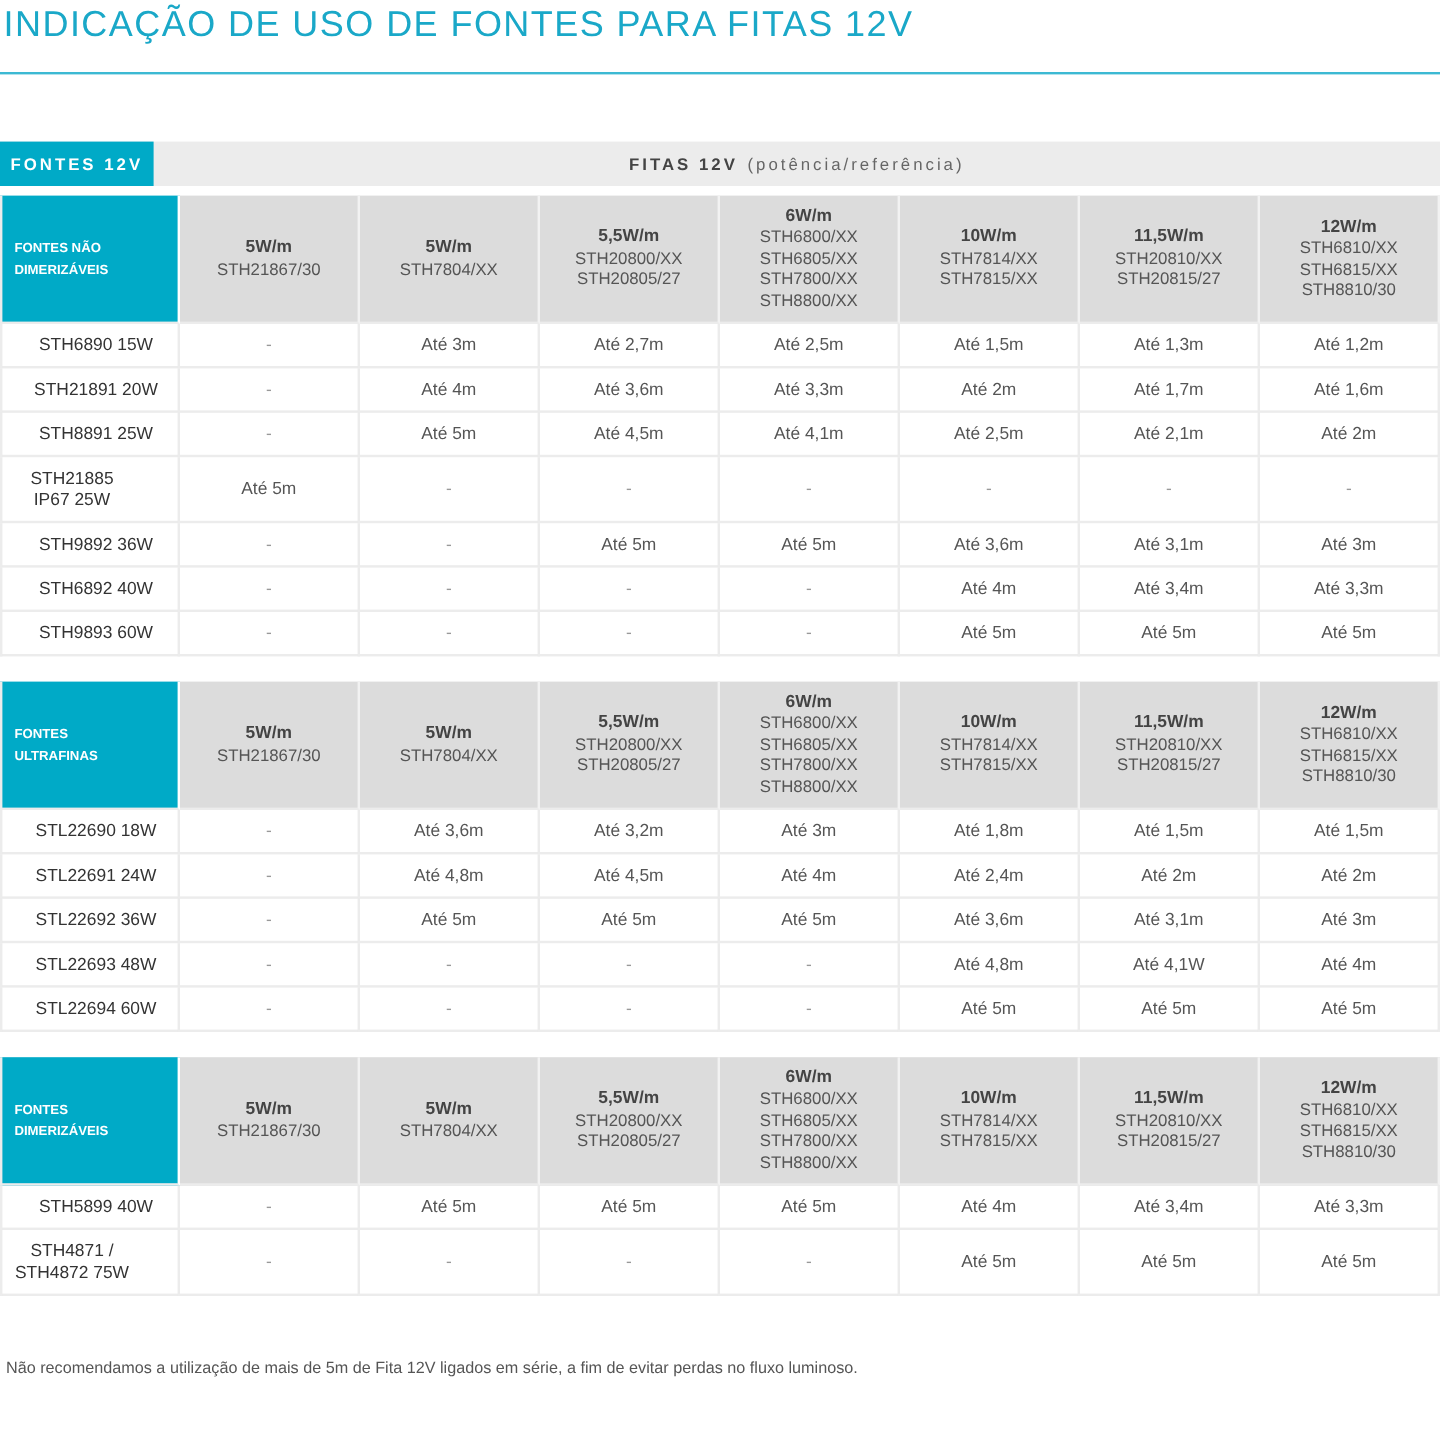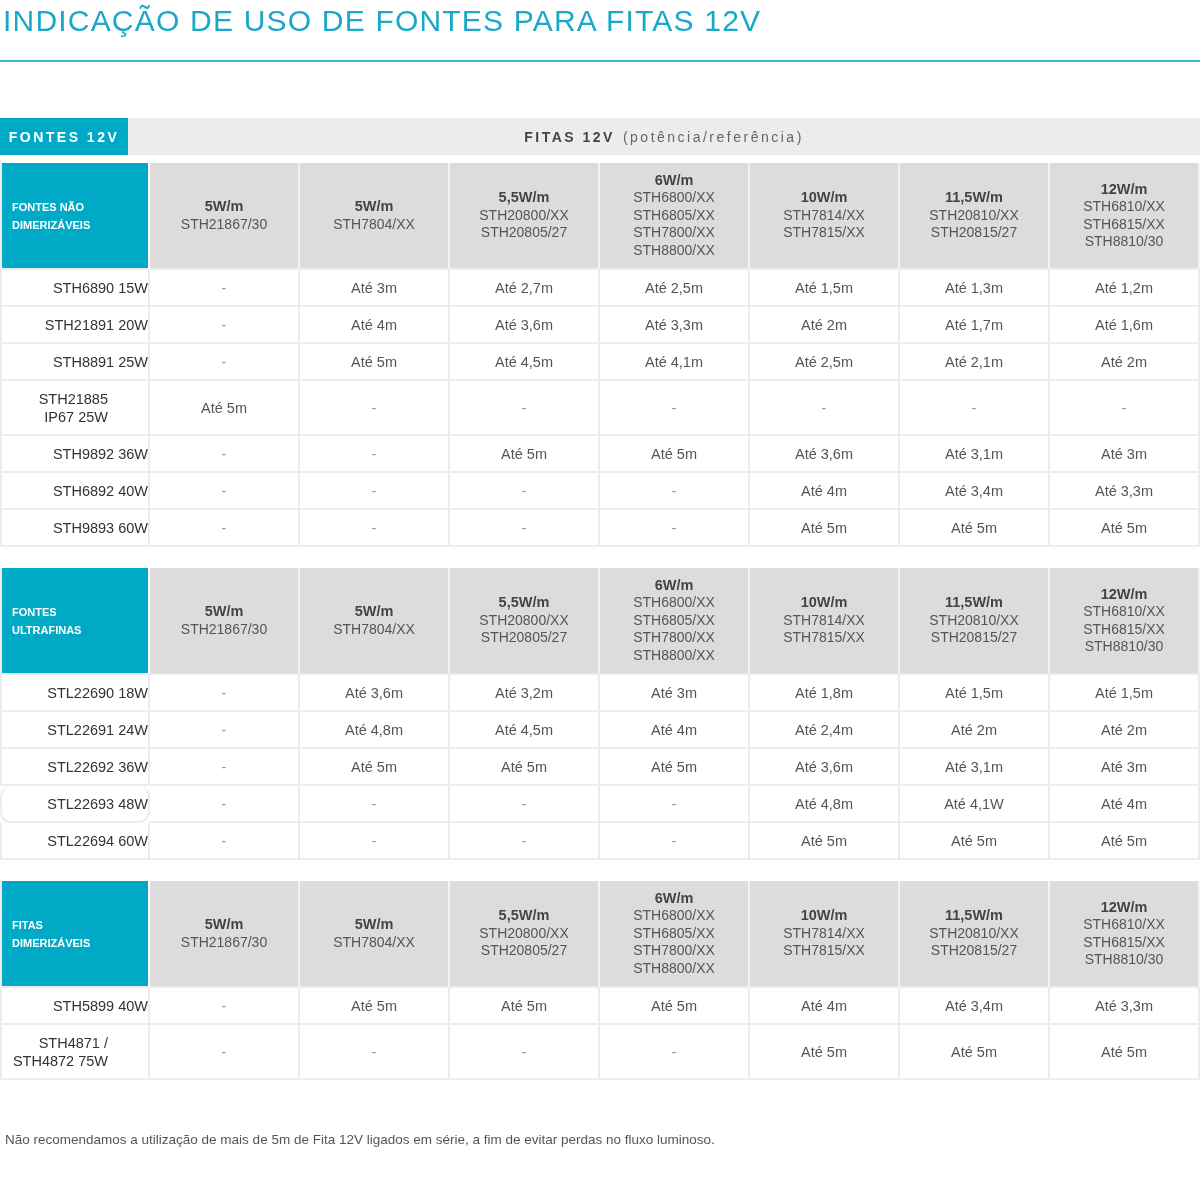--- a/index.html
+++ b/index.html
@@ -50,21 +50,21 @@
     font-weight: bold; padding-left: 10px; line-height: 18px;
     border-left: 0; border-right: 2px solid #fff;
   }
   table.grid th.col {
     background: #dcdcdc; color: #555; font-weight: normal;
     font-size: 14px; line-height: 17.5px; border-right: 2px solid #f2f2f2;
   }
   table.grid th.col .pw { font-weight: bold; color: #444; font-size: 14.5px; display: block; }
   table.grid th.col .ref { display: block; }
   table.grid td { font-size: 14.5px; color: #555; height: 37px; }
-  table.grid td.name { text-align: right; padding-left: 10px; color: #333; line-height: 18px; }
+  table.grid td.name { text-align: center; padding-left: 10px; color: #333; line-height: 18px; }
   table.grid td.dash { color: #999; }
   .note {
     position: absolute; left: 5px; top: 1132px; font-size: 13.5px; color: #555;
   }
 </style>
 </head>
 <body>
 
 <div class="title">INDICAÇÃO DE USO DE FONTES PARA FITAS 12V</div>
 <div class="title-rule"></div>
@@ -280,21 +280,21 @@
           <td class="name" style="height: 37px;">STL22692 36W</td>
           <td class="dash">-</td>
           <td>Até 5m</td>
           <td>Até 5m</td>
           <td>Até 5m</td>
           <td>Até 3,6m</td>
           <td>Até 3,1m</td>
           <td>Até 3m</td>
         </tr>
         <tr>
-          <td class="name" style="height: 37px; border-radius: 11px;">STL22693 48W</td>
+          <td class="name" style="height: 37px;">STL22693 48W</td>
           <td class="dash">-</td>
           <td class="dash">-</td>
           <td class="dash">-</td>
           <td class="dash">-</td>
           <td>Até 4,8m</td>
           <td>Até 4,1W</td>
           <td>Até 4m</td>
         </tr>
         <tr>
           <td class="name" style="height: 37px;">STL22694 60W</td>
@@ -314,21 +314,21 @@
         <col class="cn">
         <col class="cn">
         <col class="cn">
         <col class="cn">
         <col class="cn">
         <col class="cn">
         <col class="cn">
       </colgroup>
       <thead>
         <tr style="height: 107px;">
-          <th class="group" style="padding-right: 30px;">FITAS DIMERIZÁVEIS</th>
+          <th class="group" style="padding-right: 30px;">FONTES DIMERIZÁVEIS</th>
           <th class="col">
             <span class="pw">5W/m</span>
             <span class="ref">STH21867/30</span>
           </th>
           <th class="col">
             <span class="pw">5W/m</span>
             <span class="ref">STH7804/XX</span>
           </th>
           <th class="col">
             <span class="pw">5,5W/m</span>

